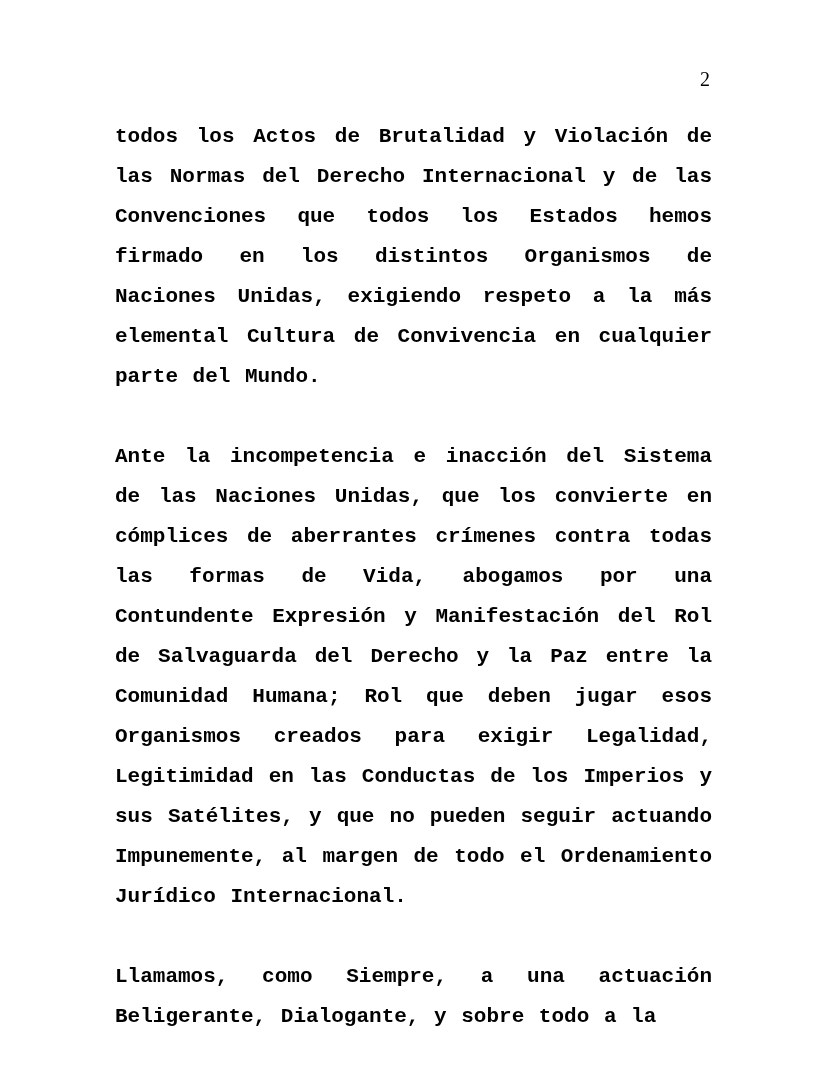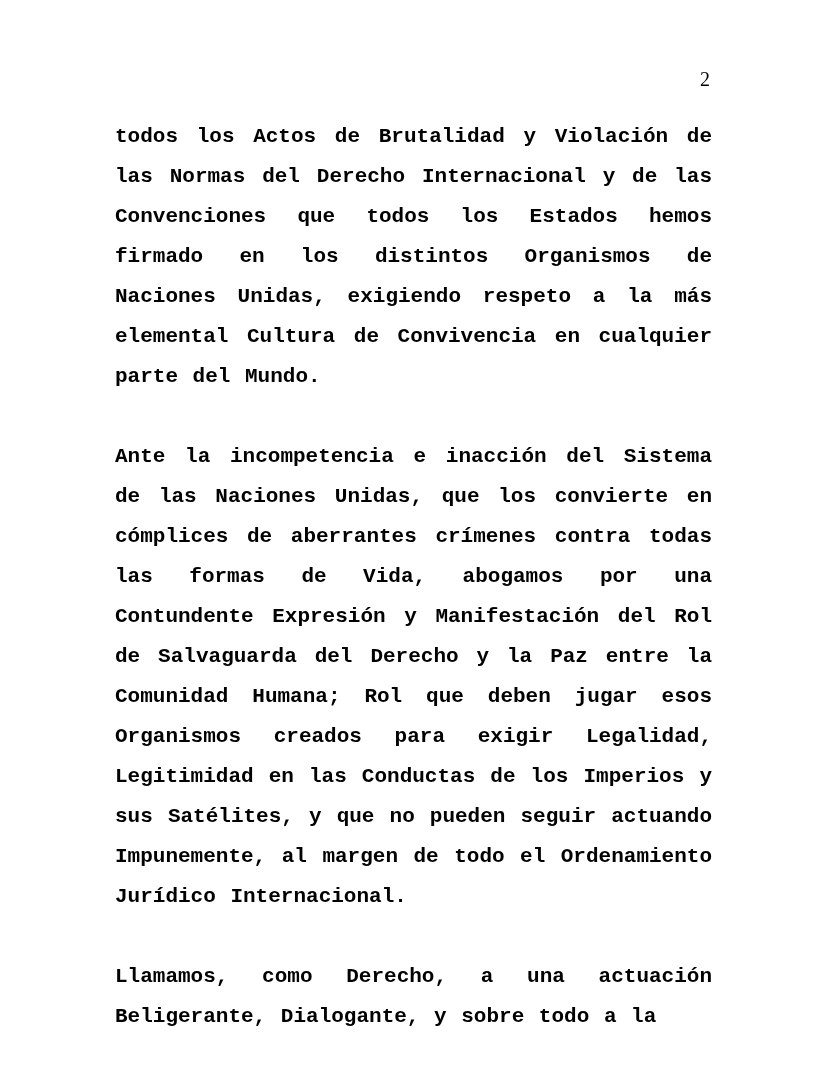--- a/index.html
+++ b/index.html
@@ -43,15 +43,15 @@
 </style>
 </head>
 <body>
 
 <div class="page">
   <div class="page-number">2</div>
 
   <div class="body-text">
     <p class="para">todos los Actos de Brutalidad y Violación de las Normas del Derecho Internacional y de las Convenciones que todos los Estados hemos firmado en los distintos Organismos de Naciones Unidas, exigiendo respeto a la más elemental Cultura de Convivencia en cualquier parte del Mundo.</p>
     <p class="para">Ante la incompetencia e inacción del Sistema de las Naciones Unidas, que los convierte en cómplices de aberrantes crímenes contra todas las formas de Vida, abogamos por una Contundente Expresión y Manifestación del Rol de Salvaguarda del Derecho y la Paz entre la Comunidad Humana; Rol que deben jugar esos Organismos creados para exigir Legalidad, Legitimidad en las Conductas de los Imperios y sus Satélites, y que no pueden seguir actuando Impunemente, al margen de todo el Ordenamiento Jurídico Internacional.</p>
-    <p class="para">Llamamos, como Derecho, a una actuación Beligerante, Dialogante, y sobre todo a la</p>
+    <p class="para">Llamamos, como Siempre, a una actuación Beligerante, Dialogante, y sobre todo a la</p>
   </div>
 </div>
 
 </body></html>

